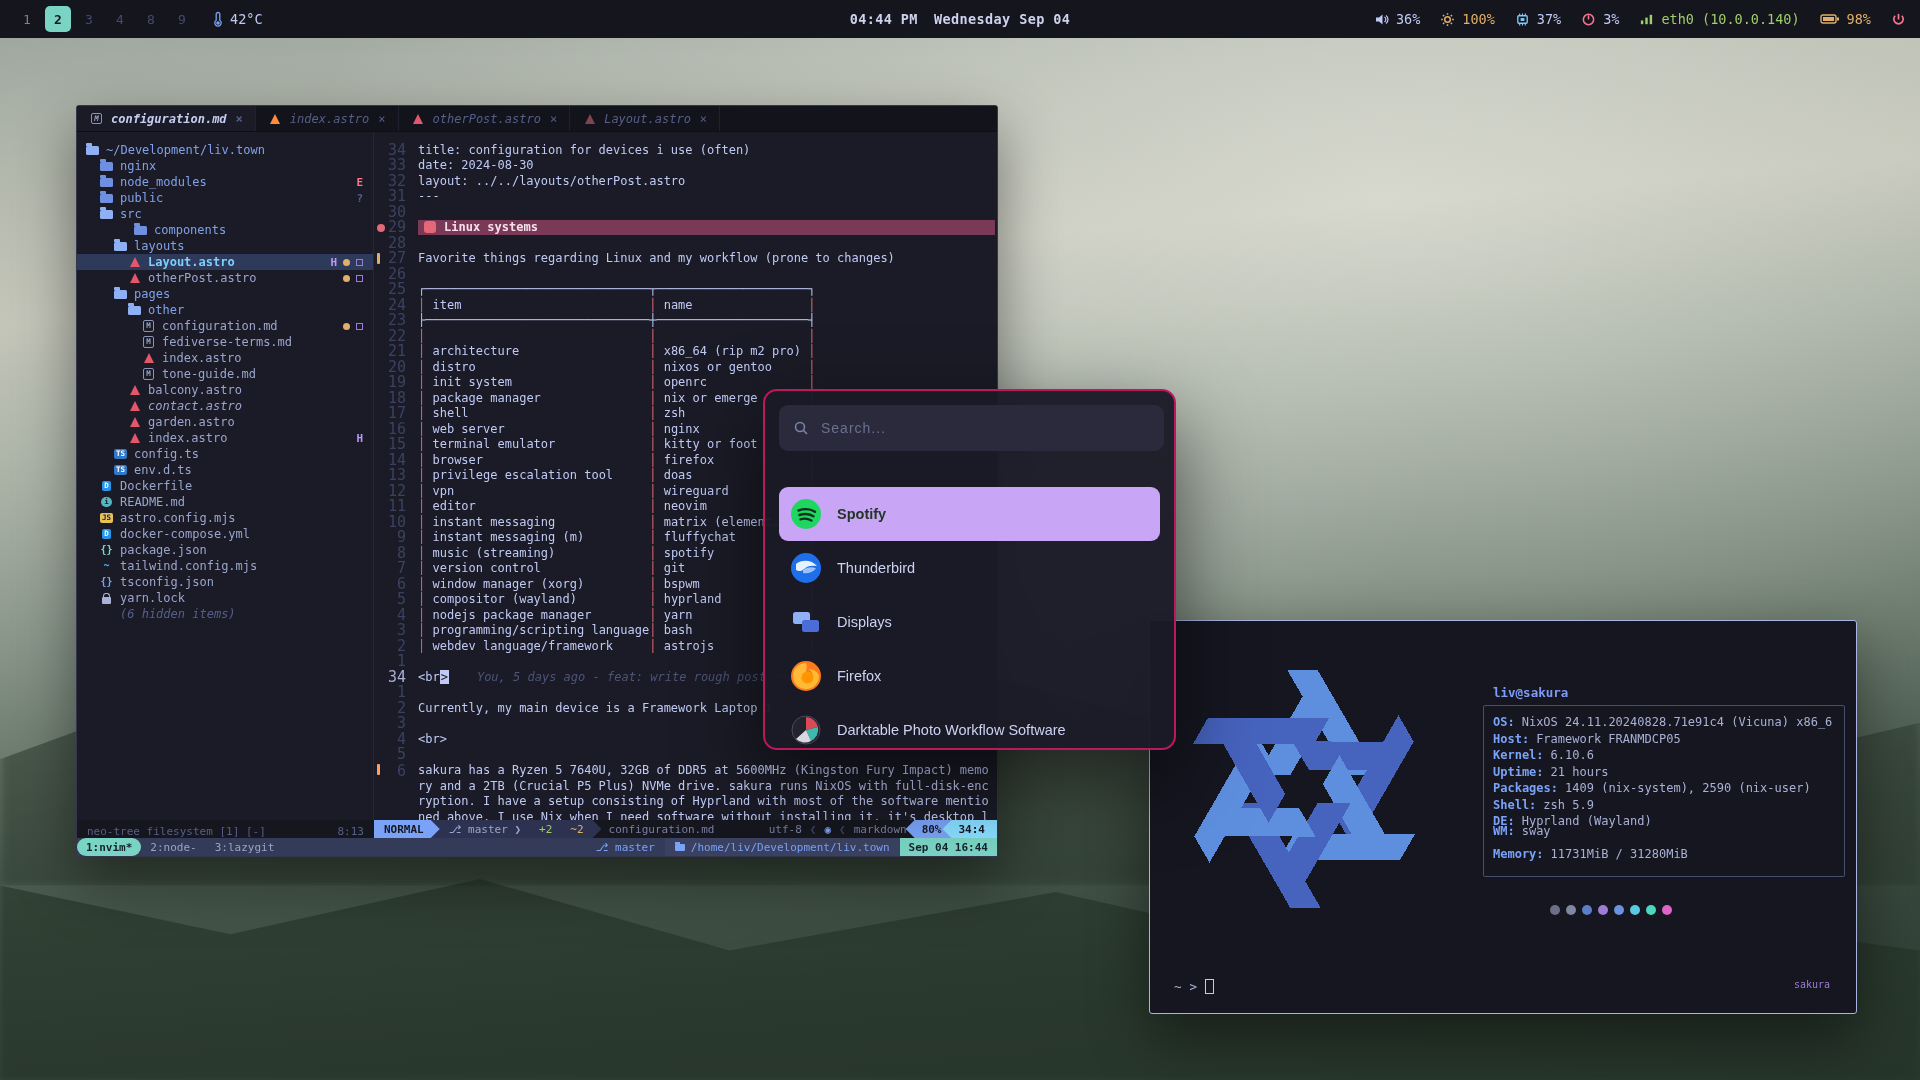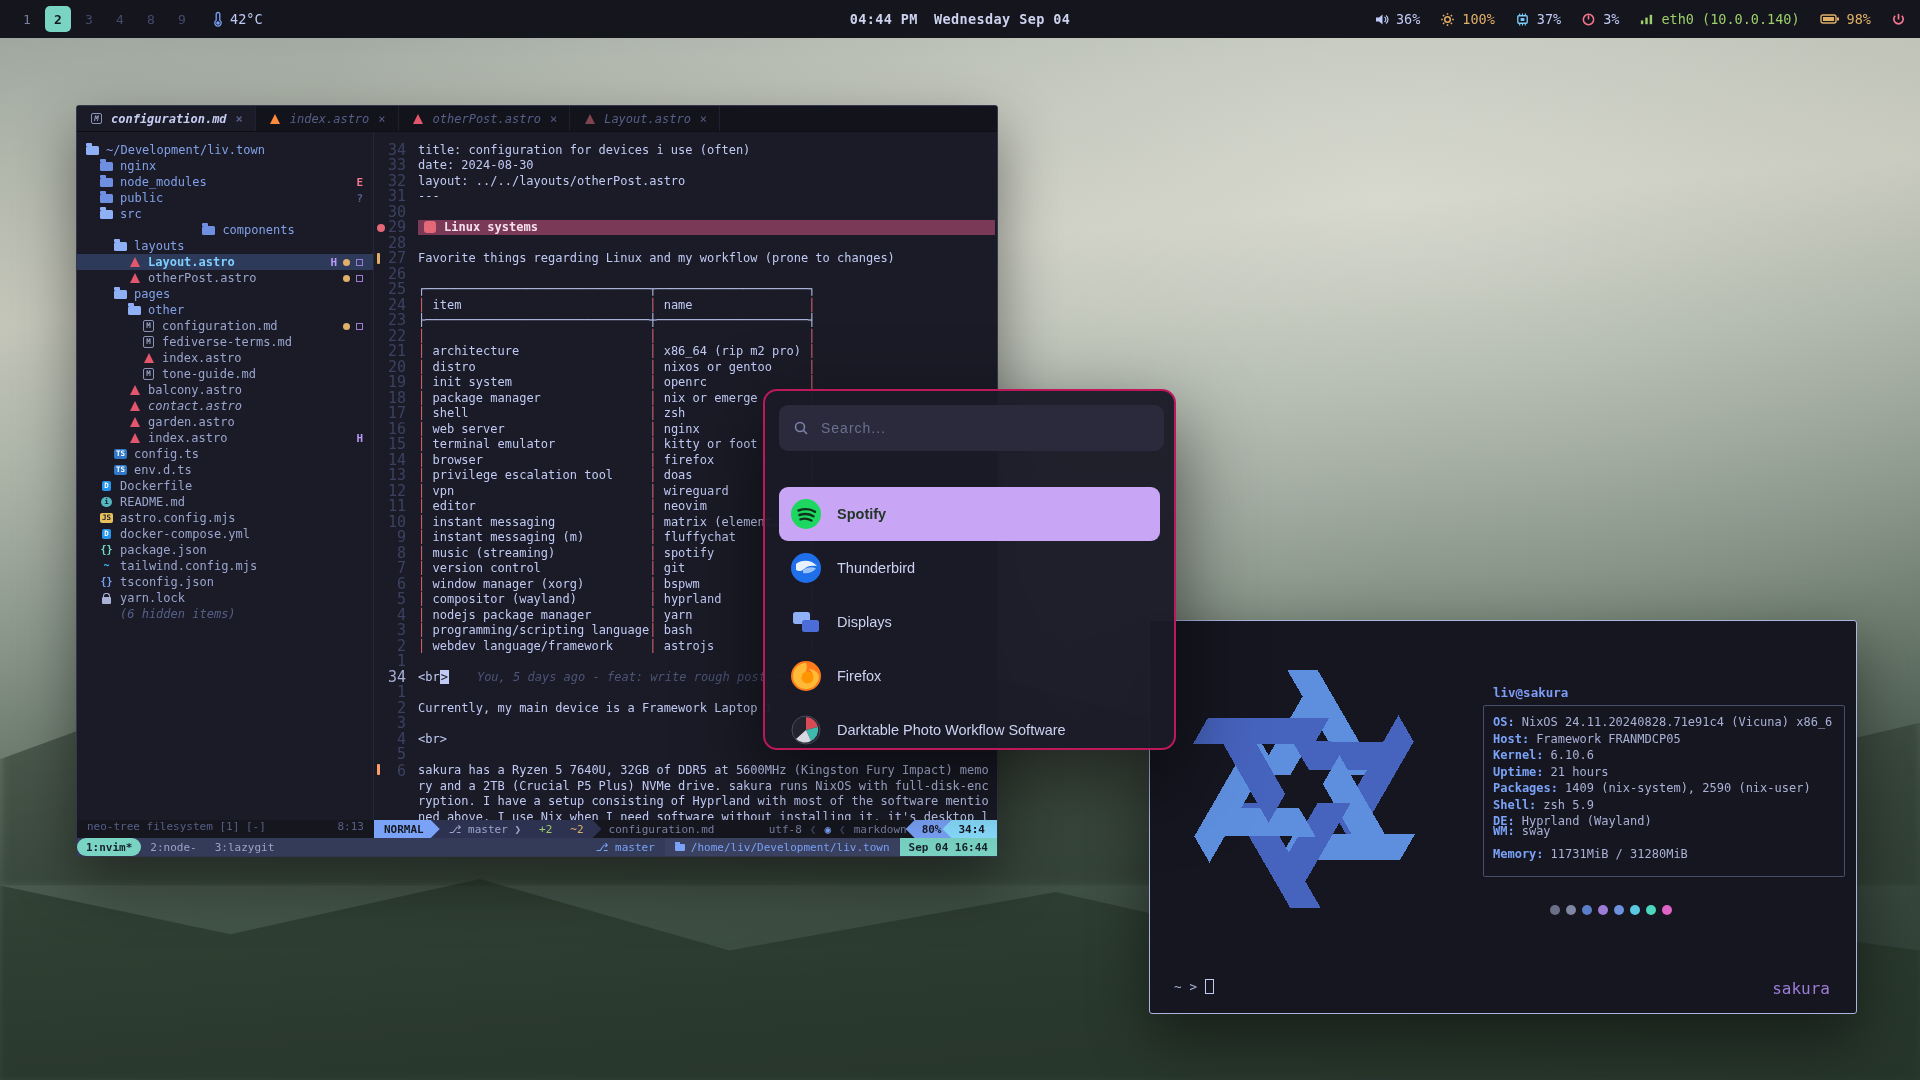--- a/index.html
+++ b/index.html
@@ -91,21 +91,21 @@
   .heading-bar { flex:1; background:#7a3a57; height:15.5px; display:flex; align-items:center; gap:8px;
     color:#f5e0ec; font-weight:bold; margin-right:2px; }
   .hico { width:12px; height:12px; border-radius:3px; background:#e46876; margin-left:6px; flex:0 0 12px; }
   .cursorblk { background:#c0caf5; color:#16161e; padding:0 1px; }
   .blame { color:#4c5478; font-style:italic; margin-left:28px; }
   .pline { height:62px; align-items:flex-start; }
   .para { white-space:normal; word-break:break-all; width:573px; line-height:15.5px; color:#c0caf5; padding-top:1px; }
 
   .statusline { height:18px; flex:0 0 18px; background:#16161e; display:flex; align-items:stretch;
     font-size:11px; color:#787fa0; overflow:hidden; }
-  .sl-neo { width:297px; flex:0 0 297px; display:flex; align-items:flex-start; padding:0 10px; color:#565f89; }
+  .sl-neo { width:297px; flex:0 0 297px; display:flex; align-items:flex-end; padding:0 10px; color:#565f89; }
   .sl-neo .spacer { flex:1; }
   .sl-mode { background:#7aa2f7; color:#15161e; font-weight:bold; padding:0 16px 0 10px; margin-right:-9px; z-index:3;
     clip-path:polygon(0 0,calc(100% - 9px) 0,100% 50%,calc(100% - 9px) 100%,0 100%); display:flex; align-items:center; }
   .sl-git { background:#2c3250; padding:0 18px 0 18px; margin-right:-9px; z-index:2;
     clip-path:polygon(0 0,calc(100% - 9px) 0,100% 50%,calc(100% - 9px) 100%,0 100%);
     display:flex; align-items:center; gap:18px; color:#9aa5ce; }
   .sl-git .plus { color:#9ece6a; } .sl-git .tilde { color:#e0af68; }
   .sl-file { display:flex; align-items:center; padding:0 16px; color:#787fa0; }
   .sl-fill { flex:1; }
   .sl-enc { display:flex; align-items:center; gap:8px; padding:0 8px; }
@@ -147,21 +147,21 @@
   .fxtitle { position:absolute; left:343px; top:64px; color:#7e9bf5; font-size:12.5px; font-weight:bold; }
   .fxbox { position:absolute; left:333px; top:84px; width:362px; height:172px; border:1px solid #474e6e; border-radius:2px; }
   .fxline { position:absolute; left:343px; font-size:12px; height:16px; display:flex; white-space:pre; }
   .fxl { color:#7aa2f7; font-weight:bold; }
   .fxv { color:#a9b1d6; margin-left:7px; }
   .fxdots { position:absolute; left:400px; top:284px; display:flex; gap:6px; }
   .fxdots span { width:10px; height:10px; border-radius:5px; }
   .fxprompt { position:absolute; left:24px; top:358px; display:flex; align-items:center; gap:8px;
     color:#a9b1d6; font-size:12.5px; }
   .fxcursor { width:9px; height:15px; border:1px solid #c0caf5; }
-  .fxhost { position:absolute; right:26px; top:358px; color:#9d7cd8; font-size:16px; }
+  .fxhost { position:absolute; right:26px; top:358px; color:#9d7cd8; font-size:10px; }
 </style>
 </head>
 <body style="--accent-teal: #7ad4c4; --hl: #c9a6f5;">
 
 <div class="wall"></div>
 <div class="wall-fog"></div>
 <div class="wall-ridge"></div>
 <div class="wall-ridge2"></div>
 
 <div class="topbar">
@@ -303,21 +303,21 @@
           <span class="badges">
             <span class="bch" style="color: rgb(86, 95, 137);">?</span>
           </span>
         </div>
         <div class="trow" style="padding-left: 22px;">
           <span class="ic">
             <span class="fold open"></span>
           </span>
           <span class="lbl dir">src</span>
         </div>
-        <div class="trow" style="padding-left: 56px; justify-content: center;">
+        <div class="trow" style="padding-left: 56px;">
           <span class="ic">
             <span class="fold"></span>
           </span>
           <span class="lbl dir">components</span>
         </div>
         <div class="trow" style="padding-left: 36px;">
           <span class="ic">
             <span class="fold open"></span>
           </span>
           <span class="lbl dir">layouts</span>

